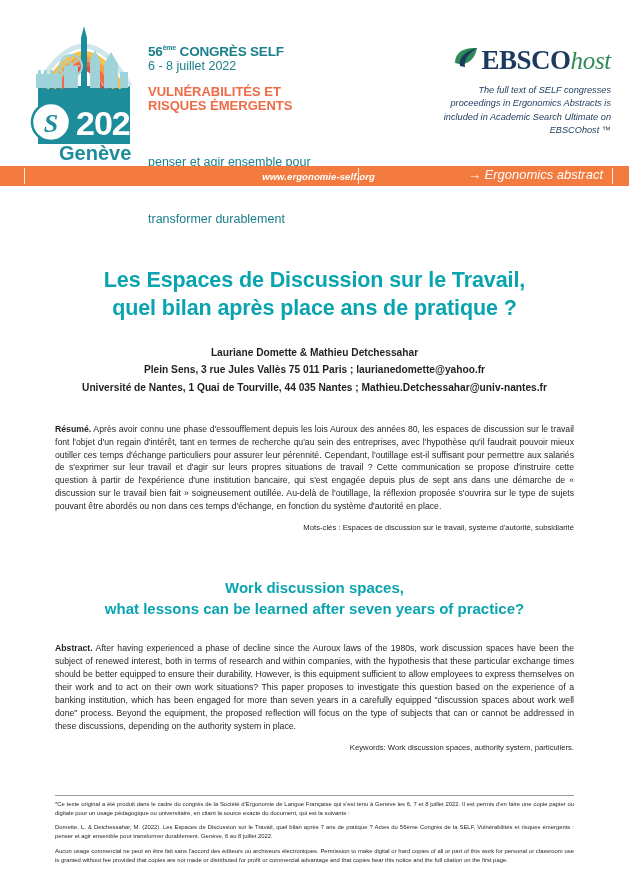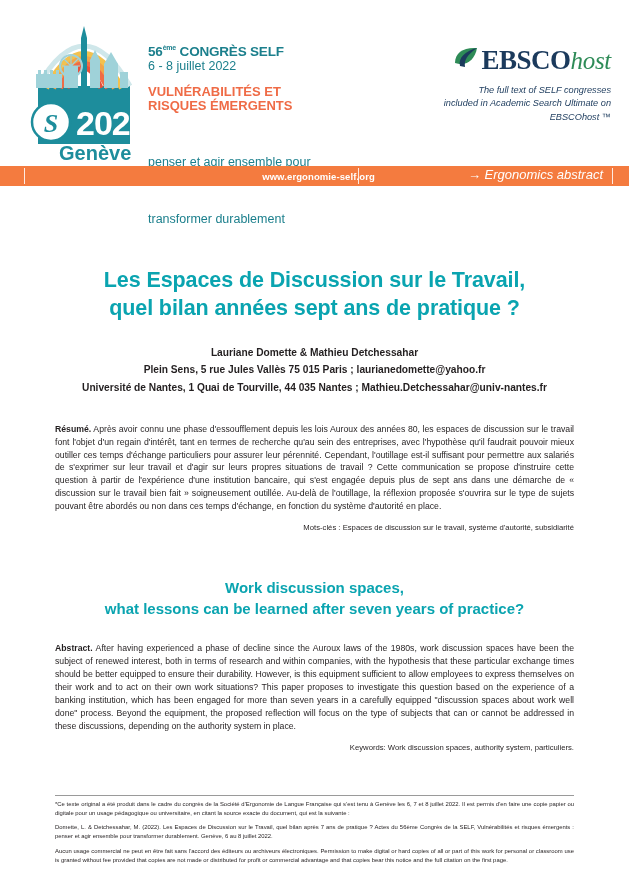--- a/index.html
+++ b/index.html
@@ -74,21 +74,21 @@
   .orange-bar{
     position:absolute;left:0;right:0;top:166px;height:20px;
     background:#f47b3f;
   }
   .bar-inner{
     position:absolute;left:24px;right:16px;top:0;height:20px;
   }
   .bar-url{
     position:absolute;left:0;right:0;top:0;height:20px;
     display:flex;align-items:center;justify-content:center;
-    font-size:9.5px;font-weight:bold;color:#ffffff;
+    font-size:9.5px;font-style:italic;font-weight:bold;color:#ffffff;
     letter-spacing:.1px;
     box-sizing:border-box;
   }
   .bar-abs{
     position:absolute;right:10px;top:0;height:16px;
     display:flex;align-items:center;
     font-size:13px;font-style:italic;font-weight:normal;color:#ffffff;
   }
   .bar-sep{
     position:absolute;top:2px;width:1px;height:16px;background:#ffffff;opacity:.85;
@@ -235,45 +235,46 @@
           <svg width="26" height="24" viewBox="0 0 26 24" xmlns="http://www.w3.org/2000/svg">
             <path d="M2 17 C2 6 11 1 24 2 C22 14 13 21 2 17 Z" fill="#2e8b57"></path>
             <path d="M7 20 C5 12 12 5 24 2 C14 9 11 14 12 21 Z" fill="#1b3a5c"></path>
           </svg>
         </span>
         <span class="ebsco-word">EBSCO</span>
           <span class="ebsco-host">host</span>
       </div>
       <div class="ebsco-note">
         <div>The full text of SELF congresses</div>
+        <div>proceedings in Ergonomics Abstracts is</div>
         <div>included in Academic Search Ultimate on</div>
         <div>EBSCOhost ™</div>
       </div>
     </div>
 
     <div class="orange-bar">
       <div class="bar-inner">
         <div class="bar-sep" style="left:0;"></div>
         <div class="bar-sep" style="left:334px;"></div>
         <div class="bar-sep" style="right:0;"></div>
         <div class="bar-url">www.ergonomie-self.org</div>
         <div class="bar-abs">→ Ergonomics abstract</div>
       </div>
     </div>
   </div>
 
   <div class="content">
 
     <h1 class="title-fr">
       <span>Les Espaces de Discussion sur le Travail,</span><br>
-      <span>quel bilan années sept ans de pratique ?</span>
+      <span>quel bilan après place ans de pratique ?</span>
     </h1>
 
     <div class="authors">Lauriane Domette &amp; Mathieu Detchessahar</div>
-    <div class="affil">Plein Sens, 5 rue Jules Vallès 75 015 Paris ; laurianedomette@yahoo.fr</div>
+    <div class="affil">Plein Sens, 3 rue Jules Vallès 75 011 Paris ; laurianedomette@yahoo.fr</div>
     <div class="affil">Université de Nantes, 1 Quai de Tourville, 44 035 Nantes ; Mathieu.Detchessahar@univ-nantes.fr</div>
 
     <p class="abstract"><b>Résumé.</b><span> Après avoir connu une phase d'essoufflement depuis les lois Auroux des années 80, les espaces de discussion sur le travail font l'objet d'un regain d'intérêt, tant en termes de recherche qu'au sein des entreprises, avec l'hypothèse qu'il faudrait pouvoir mieux outiller ces temps d'échange particuliers pour assurer leur pérennité. Cependant, l'outillage est-il suffisant pour permettre aux salariés de s'exprimer sur leur travail et d'agir sur leurs propres situations de travail ? Cette communication se propose d'instruire cette question à partir de l'expérience d'une institution bancaire, qui s'est engagée depuis plus de sept ans dans une démarche de « discussion sur le travail bien fait » soigneusement outillée. Au-delà de l'outillage, la réflexion proposée s'ouvrira sur le type de sujets pouvant être abordés ou non dans ces temps d'échange, en fonction du système d'autorité en place.</span></p>
     <div class="keywords">Mots-clés : Espaces de discussion sur le travail, système d'autorité, subsidiarité</div>
 
     <h2 class="title-en">
       <span>Work discussion spaces,</span><br>
       <span>what lessons can be learned after seven years of practice?</span>
     </h2>
 

